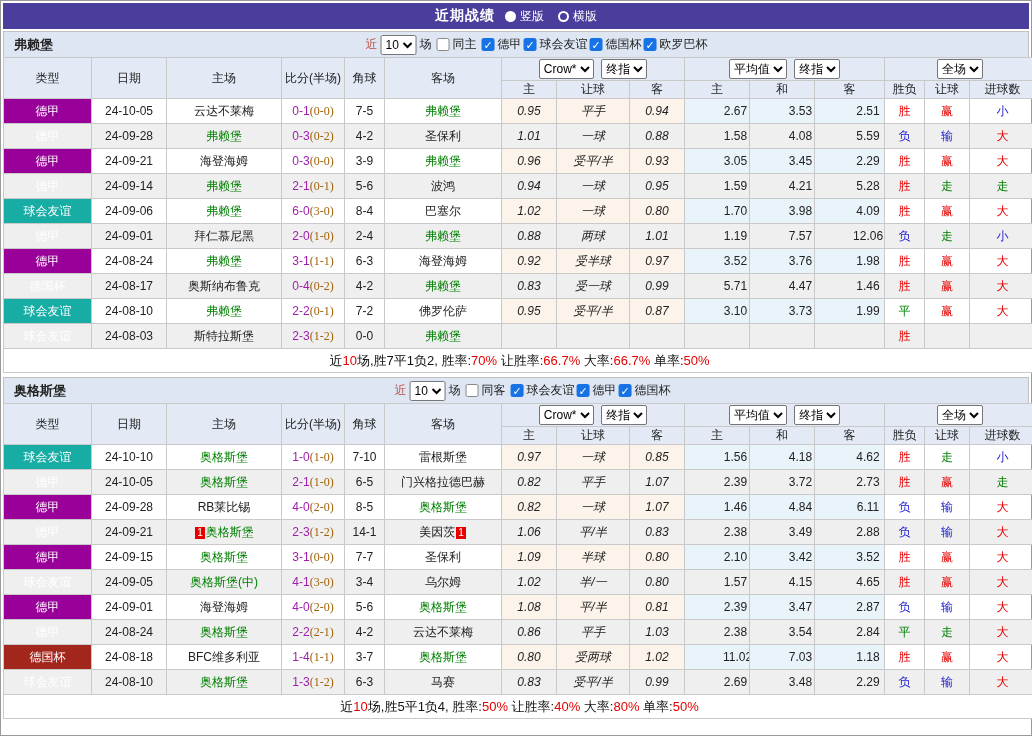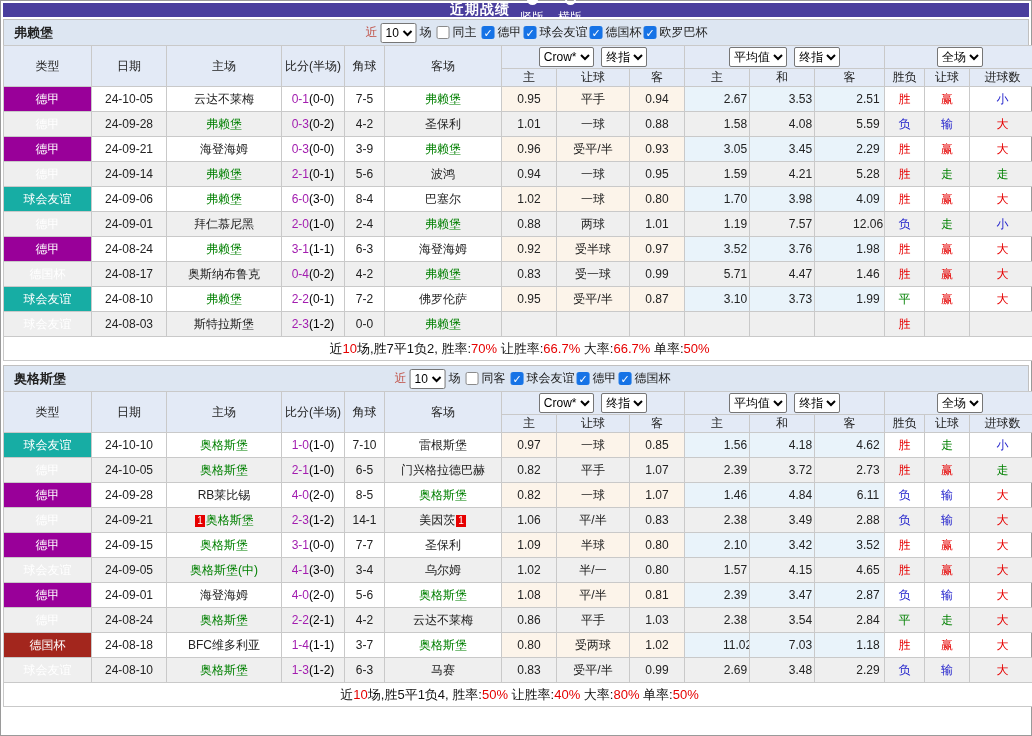--- a/index.html
+++ b/index.html
@@ -1,21 +1,21 @@
 <!DOCTYPE html>
 <html><head>
 <meta charset="utf-8">
 <style>
   html,body{margin:0;padding:0;background:#fff;font-family:"Liberation Sans","DejaVu Sans",sans-serif;}
   .page{width:1032px;height:736px;box-sizing:border-box;border:1px solid #9a9a9a;background:#fff;padding:2px;}
   
-  .title-bar{height:14px;background:#4a3e9d;color:#fff;display:flex;align-items:center;justify-content:center;gap:10px;margin-bottom:2px;}
+  .title-bar{height:26px;background:#4a3e9d;color:#fff;display:flex;align-items:center;justify-content:center;gap:10px;margin-bottom:2px;}
   .tb-title{font-size:14px;font-weight:bold;letter-spacing:1px;}
   .radio-group{display:flex;align-items:center;gap:14px;font-size:12px;}
-  .radio-opt{display:flex;align-items:center;gap:4px;cursor:pointer;flex-direction:column;}
+  .radio-opt{display:flex;align-items:center;gap:4px;cursor:pointer;}
   .radio-dot{width:11px;height:11px;border-radius:50%;display:inline-block;box-sizing:border-box;}
   .radio-dot.filled{background:#fff;}
   .radio-dot.hollow{border:2.5px solid #fff;background:transparent;}
   
   .section{margin-bottom:4px;}
   .sec-head{position:relative;height:26px;background:#dde6f2;border:1px solid #c0c0c0;border-bottom:none;display:flex;align-items:center;font-size:13px;box-sizing:border-box;}
   .team-name{font-weight:bold;color:#222;padding-left:10px;}
   .filters{position:absolute;left:50%;top:0;height:100%;transform:translateX(-44%);display:flex;align-items:center;gap:3px;font-size:12px;color:#222;white-space:nowrap;}
   .near{color:#c05045;}
   select{font-size:12px;height:20px;border:1px solid #767676;background:#fff;border-radius:2px;font-family:inherit;}
@@ -27,27 +27,27 @@
   .grid th,.grid td{border:1px solid #c9c9c9;text-align:center;padding:0 1px;height:25px;overflow:hidden;white-space:nowrap;box-sizing:border-box;}
   .grid thead th{background:#e3eaf6;font-weight:normal;}
   .grid tr.h1 th{height:23px;}
   .grid tr.h2 th{height:18px;}
   .selhead select{margin:0 2px;}
   td.type{color:#fff;}
   .lg-dejia{background:#990099;}
   .lg-youyi{background:#17ada4;}
   .lg-cup{background:#a3261d;}
   tr.alt td{background:#efefef;}
-  td.o1{background:#fcf4ea;}
+  td.o1{background:#fcf4ea;font-style:italic;}
   td.o2{background:#e9f3fa;padding-left:38px;}
   .teamtxt{color:#222;}
   .teamtxt.focus{color:#008000;}
   .card{background:#e60000;color:#fff;font-size:10px;padding:0 2px;margin:0 1px;display:inline-block;line-height:12px;}
   .score{color:#a21caf;}
-  .half{color:#000000;}
+  .half{color:#a16207;font-family:Liberation Serif, serif;}
   .r{color:#e60000;}
   .g{color:#008000;}
   .b{color:#2121cc;}
   td.summary{height:24px;font-size:13px;background:#fff;color:#111;}
 </style>
 </head>
 <body>
 
 <div class="page">
 

